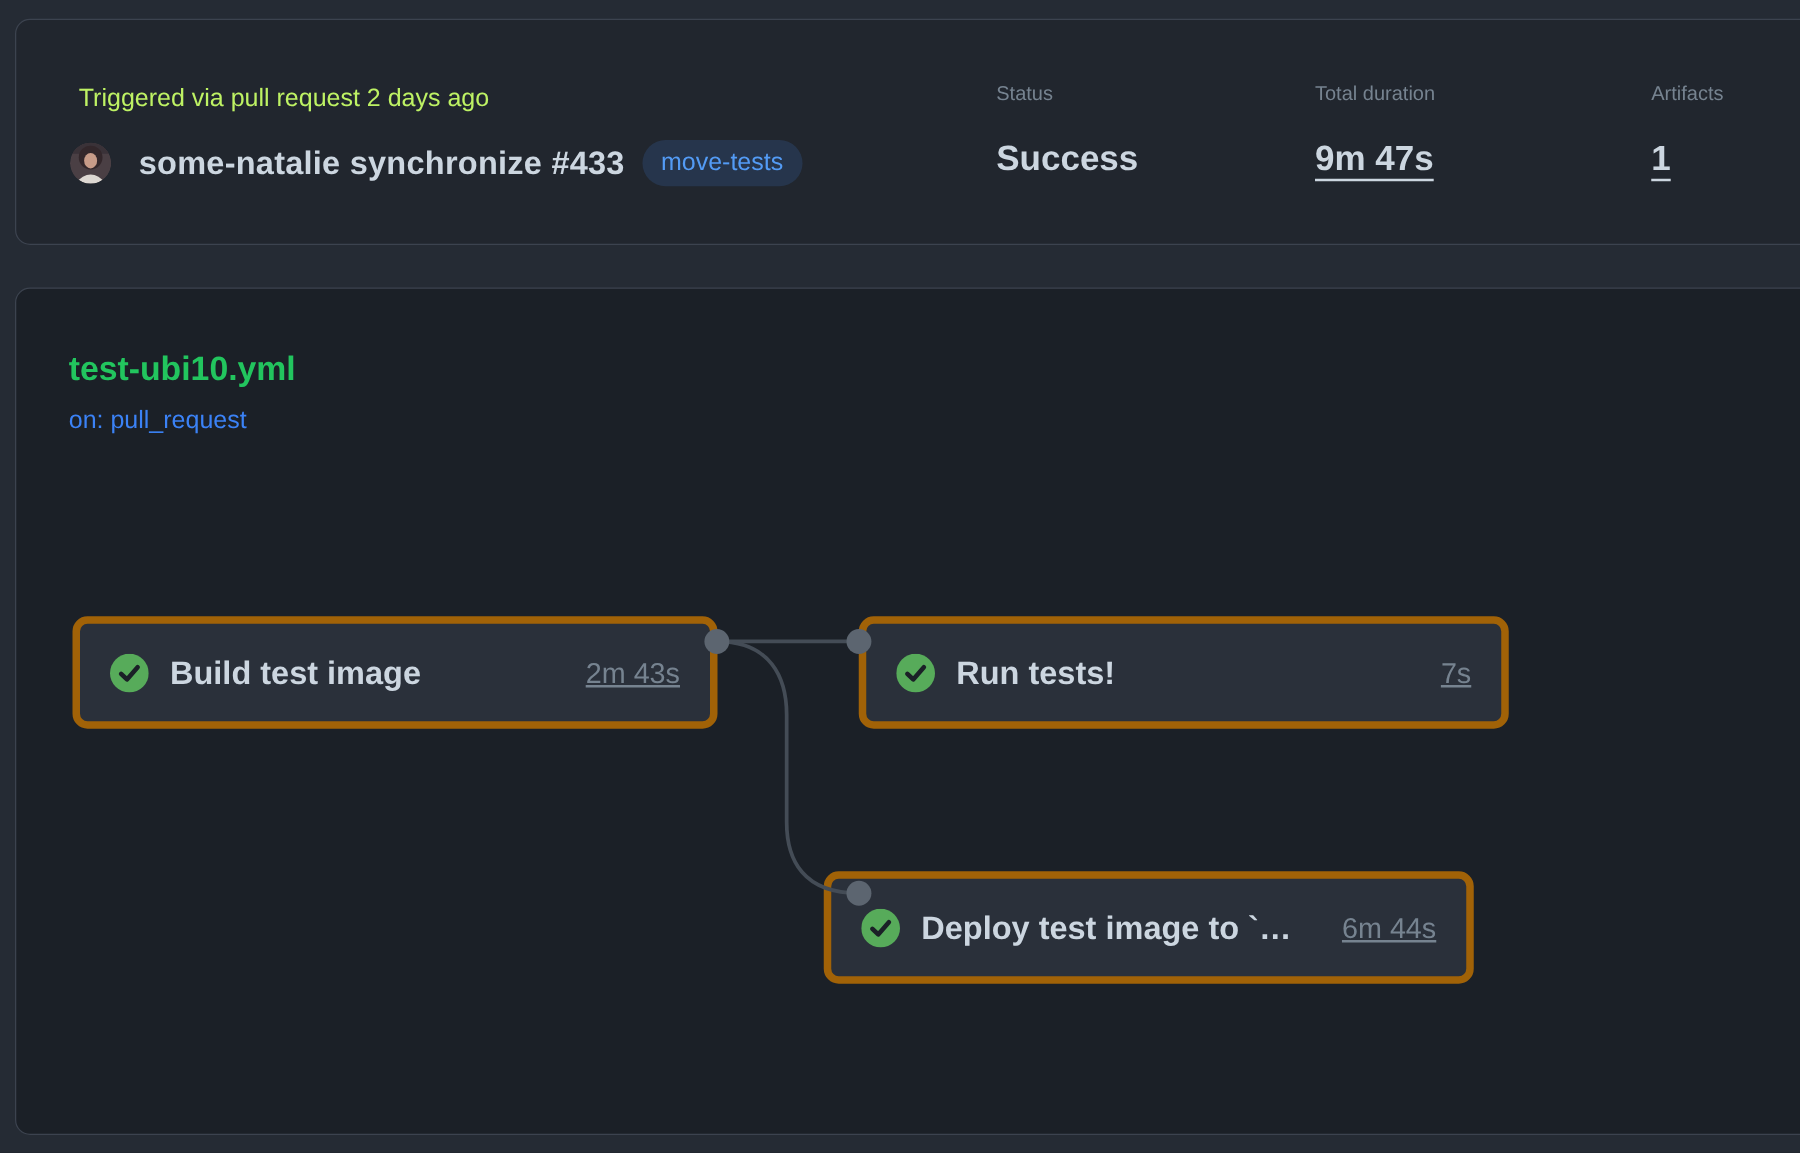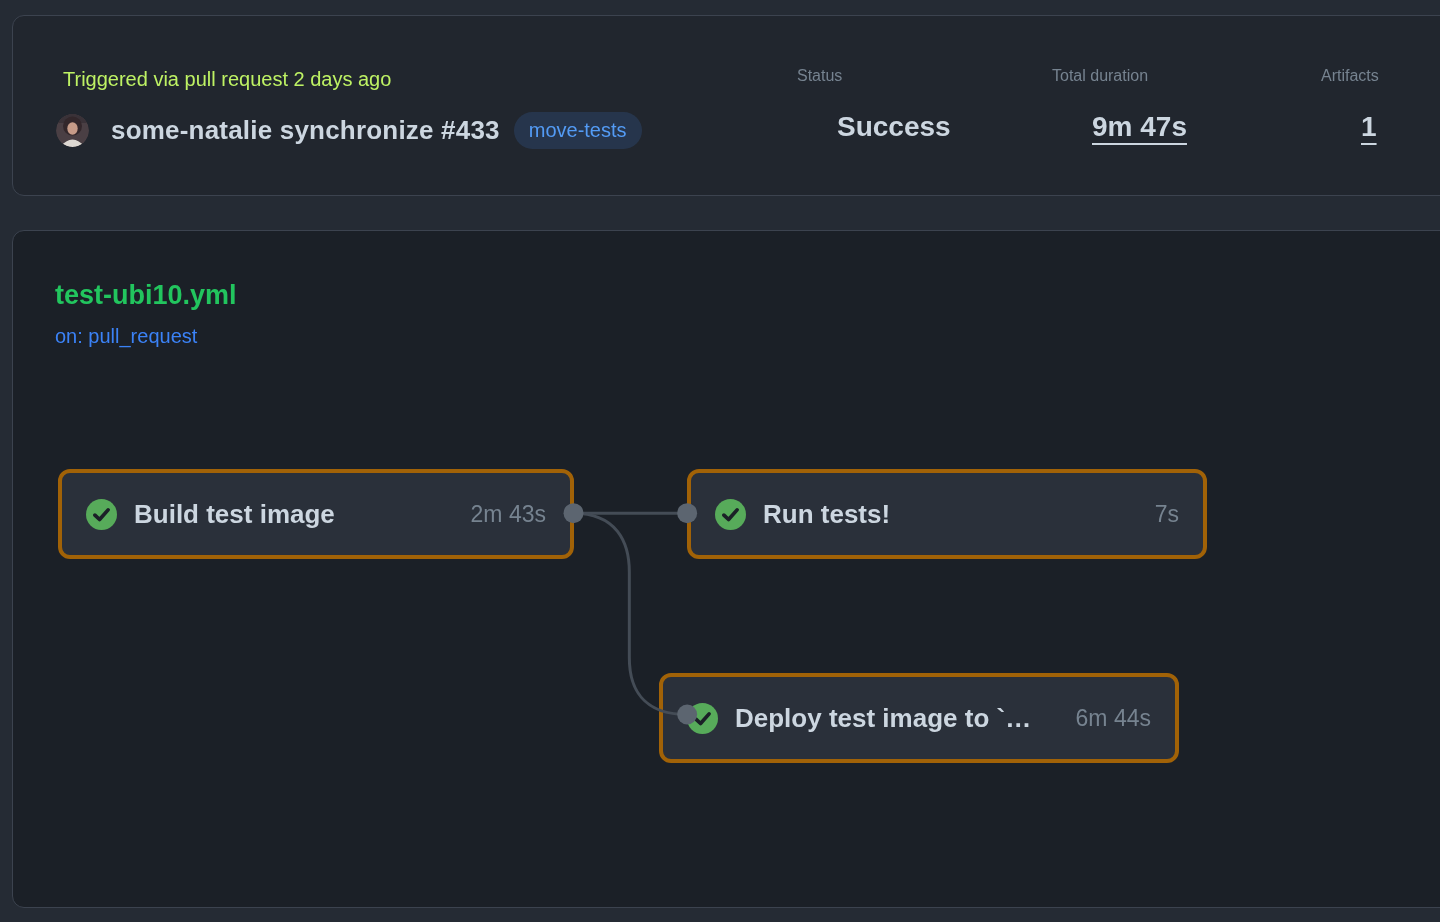--- a/index.html
+++ b/index.html
@@ -56,21 +56,21 @@
     line-height: 1.2;
     cursor: pointer;
   }
   .stat-col { position: absolute; top: 0; height: 100%; }
   .stat-col .stat-label {
     position: absolute; top: 51px; left: 0;
     font-size: 16px; color: #768390; white-space: nowrap;
   }
   .stat-col .stat-value {
     position: absolute; top: 95px; left: 0;
-    font-size: 28px; font-weight: bold; color: #ccd6e0; white-space: nowrap; margin-left: 40px;
+    font-size: 28px; font-weight: bold; color: #ccd6e0; white-space: nowrap;
   }
   .stat-col .stat-value.link {
     text-decoration: underline;
     text-decoration-thickness: 2px;
     text-underline-offset: 7px;
     cursor: pointer;
   }
   #col-status   { left: 784px; }
   #col-duration { left: 1039px; }
   #col-artifacts{ left: 1308px; }
@@ -87,40 +87,42 @@
   .graph { position: absolute; inset: 0; }
   .edges-svg {
     position: absolute; inset: 0;
     width: 100%; height: 100%;
     pointer-events: none;
   }
   .job-node {
     position: absolute;
     height: 90px;
     background: #2a303a;
-    border: 4px solid #a16207;
+    border: 6px solid #a16207;
     border-radius: 12px;
     display: flex; align-items: center;
     padding: 0 24px;
     cursor: pointer;
+    margin-top: 24px;
   }
   #job-node-0 { left: 45px;  top: 238px; width: 516px; }
   #job-node-1 { left: 674px; top: 238px; width: 520px; }
   #job-node-2 { left: 646px; top: 442px; width: 520px; }
   .job-check { width: 31px; height: 31px; flex: 0 0 31px; }
   .job-name {
     margin-left: 17px;
     font-size: 26px; font-weight: bold; color: #ccd6e0;
     white-space: nowrap; overflow: hidden;
     flex: 1 1 auto;
   }
   .job-duration {
     margin-left: 12px;
     font-size: 23px; color: #768390; white-space: nowrap;
     flex: 0 0 auto;
+    text-decoration: underline;
   }
 </style>
 </head>
 <body>
 
 <div class="card run-header-card">
 
   <div class="triggered-line">Triggered via pull request 2 days ago</div>
 
   <div class="actor-row">

